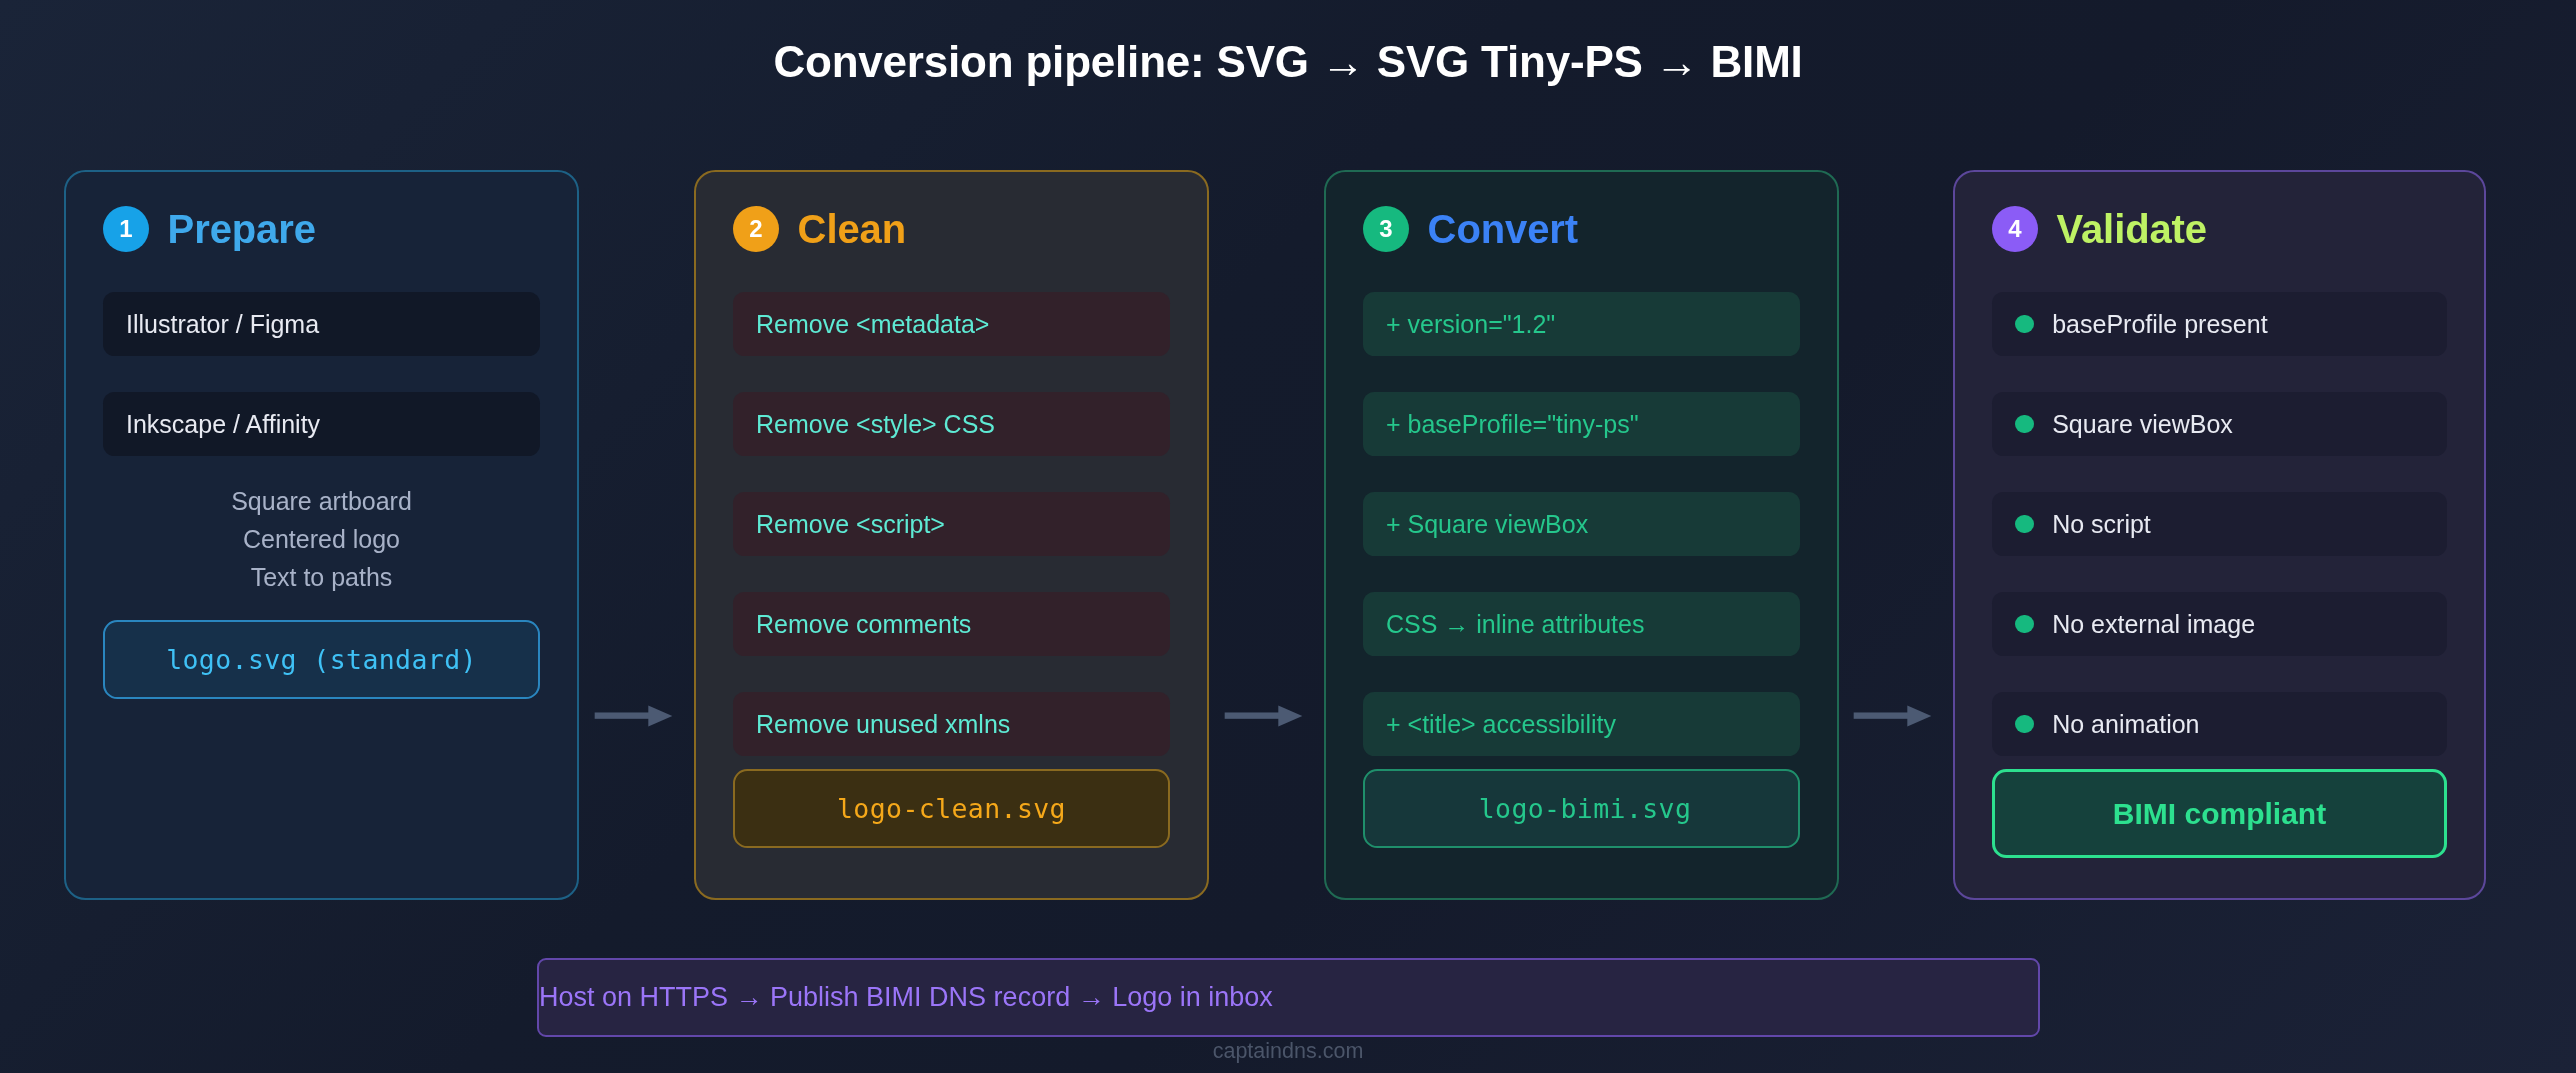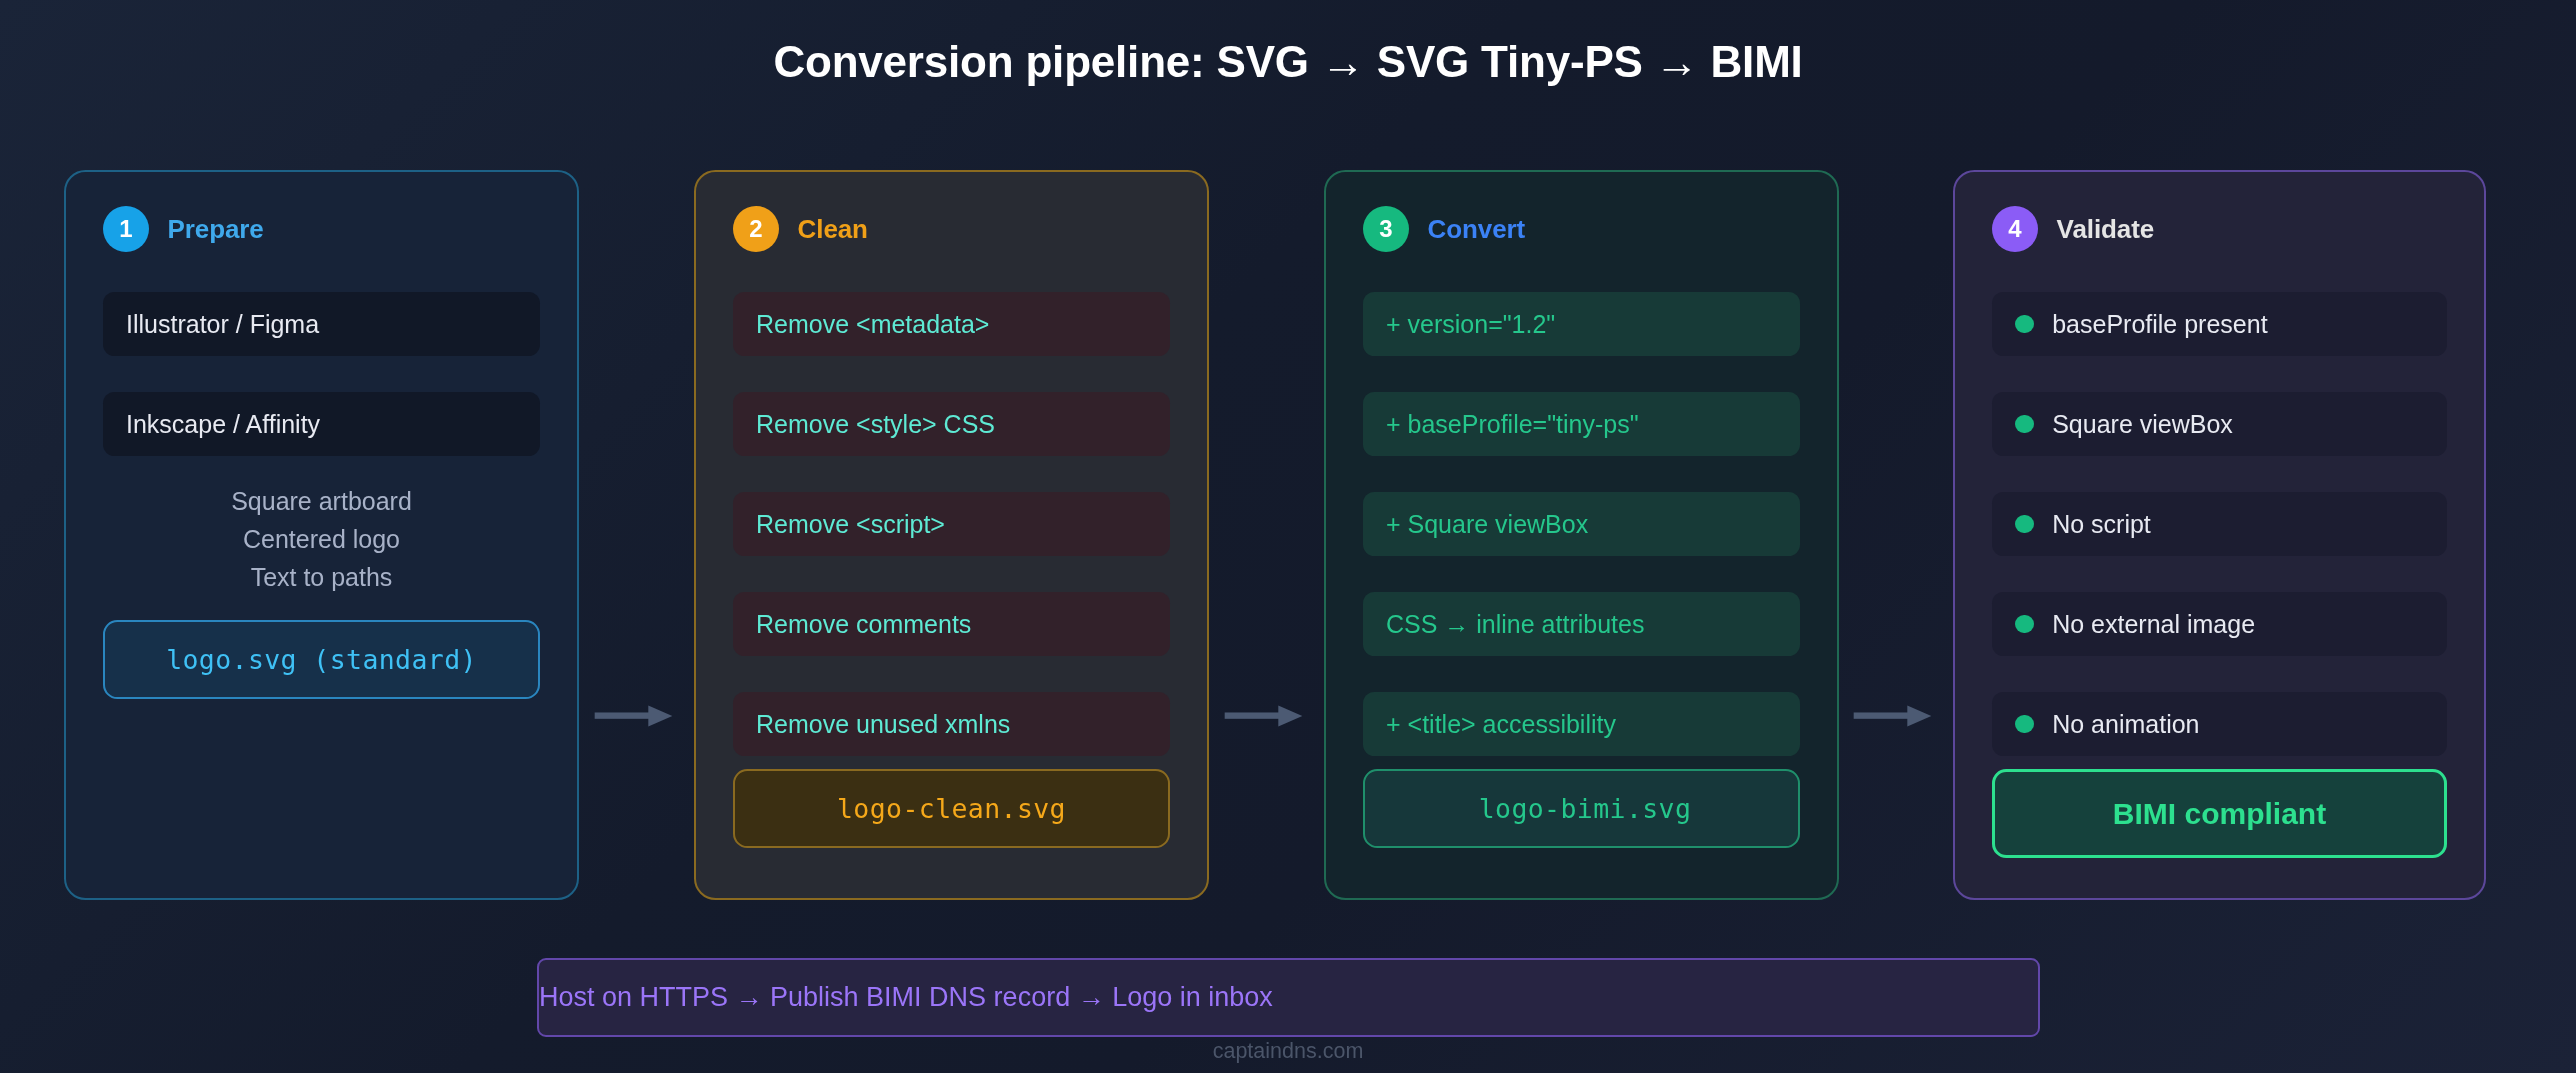--- a/index.html
+++ b/index.html
@@ -44,25 +44,25 @@
   .badge {
     width:46px; height:46px; border-radius:50%;
     display:flex; align-items:center; justify-content:center;
     color:#ffffff; font-size:24px; font-weight:bold; flex:0 0 auto;
   }
   .c1 .badge { background:#17a2e8; }
   .c2 .badge { background:#f0a018; }
   .c3 .badge { background:#16b97f; }
   .c4 .badge { background:#8b5cf6; }
 
-  .hdr-title { font-size:26px; font-weight:bold; letter-spacing:-0.1px; }
+  .hdr-title { font-size:40px; font-weight:bold; letter-spacing:-0.1px; }
   .c1 .hdr-title { color:#3fa9ec; }
   .c2 .hdr-title { color:#f0a018; }
   .c3 .hdr-title { color:#3b82f6; }
-  .c4 .hdr-title { color:#e5e5e5; }
+  .c4 .hdr-title { color:#bef264; }
 
   
   .pill {
     height:64px; border-radius:11.4px;
     display:flex; align-items:center;
     padding:0 23px; margin-bottom:11.4px;
     font-size:25px;
     margin-top:36px;
   }
   .pill.plain   { background:#111827; color:#e8eaf2; }

